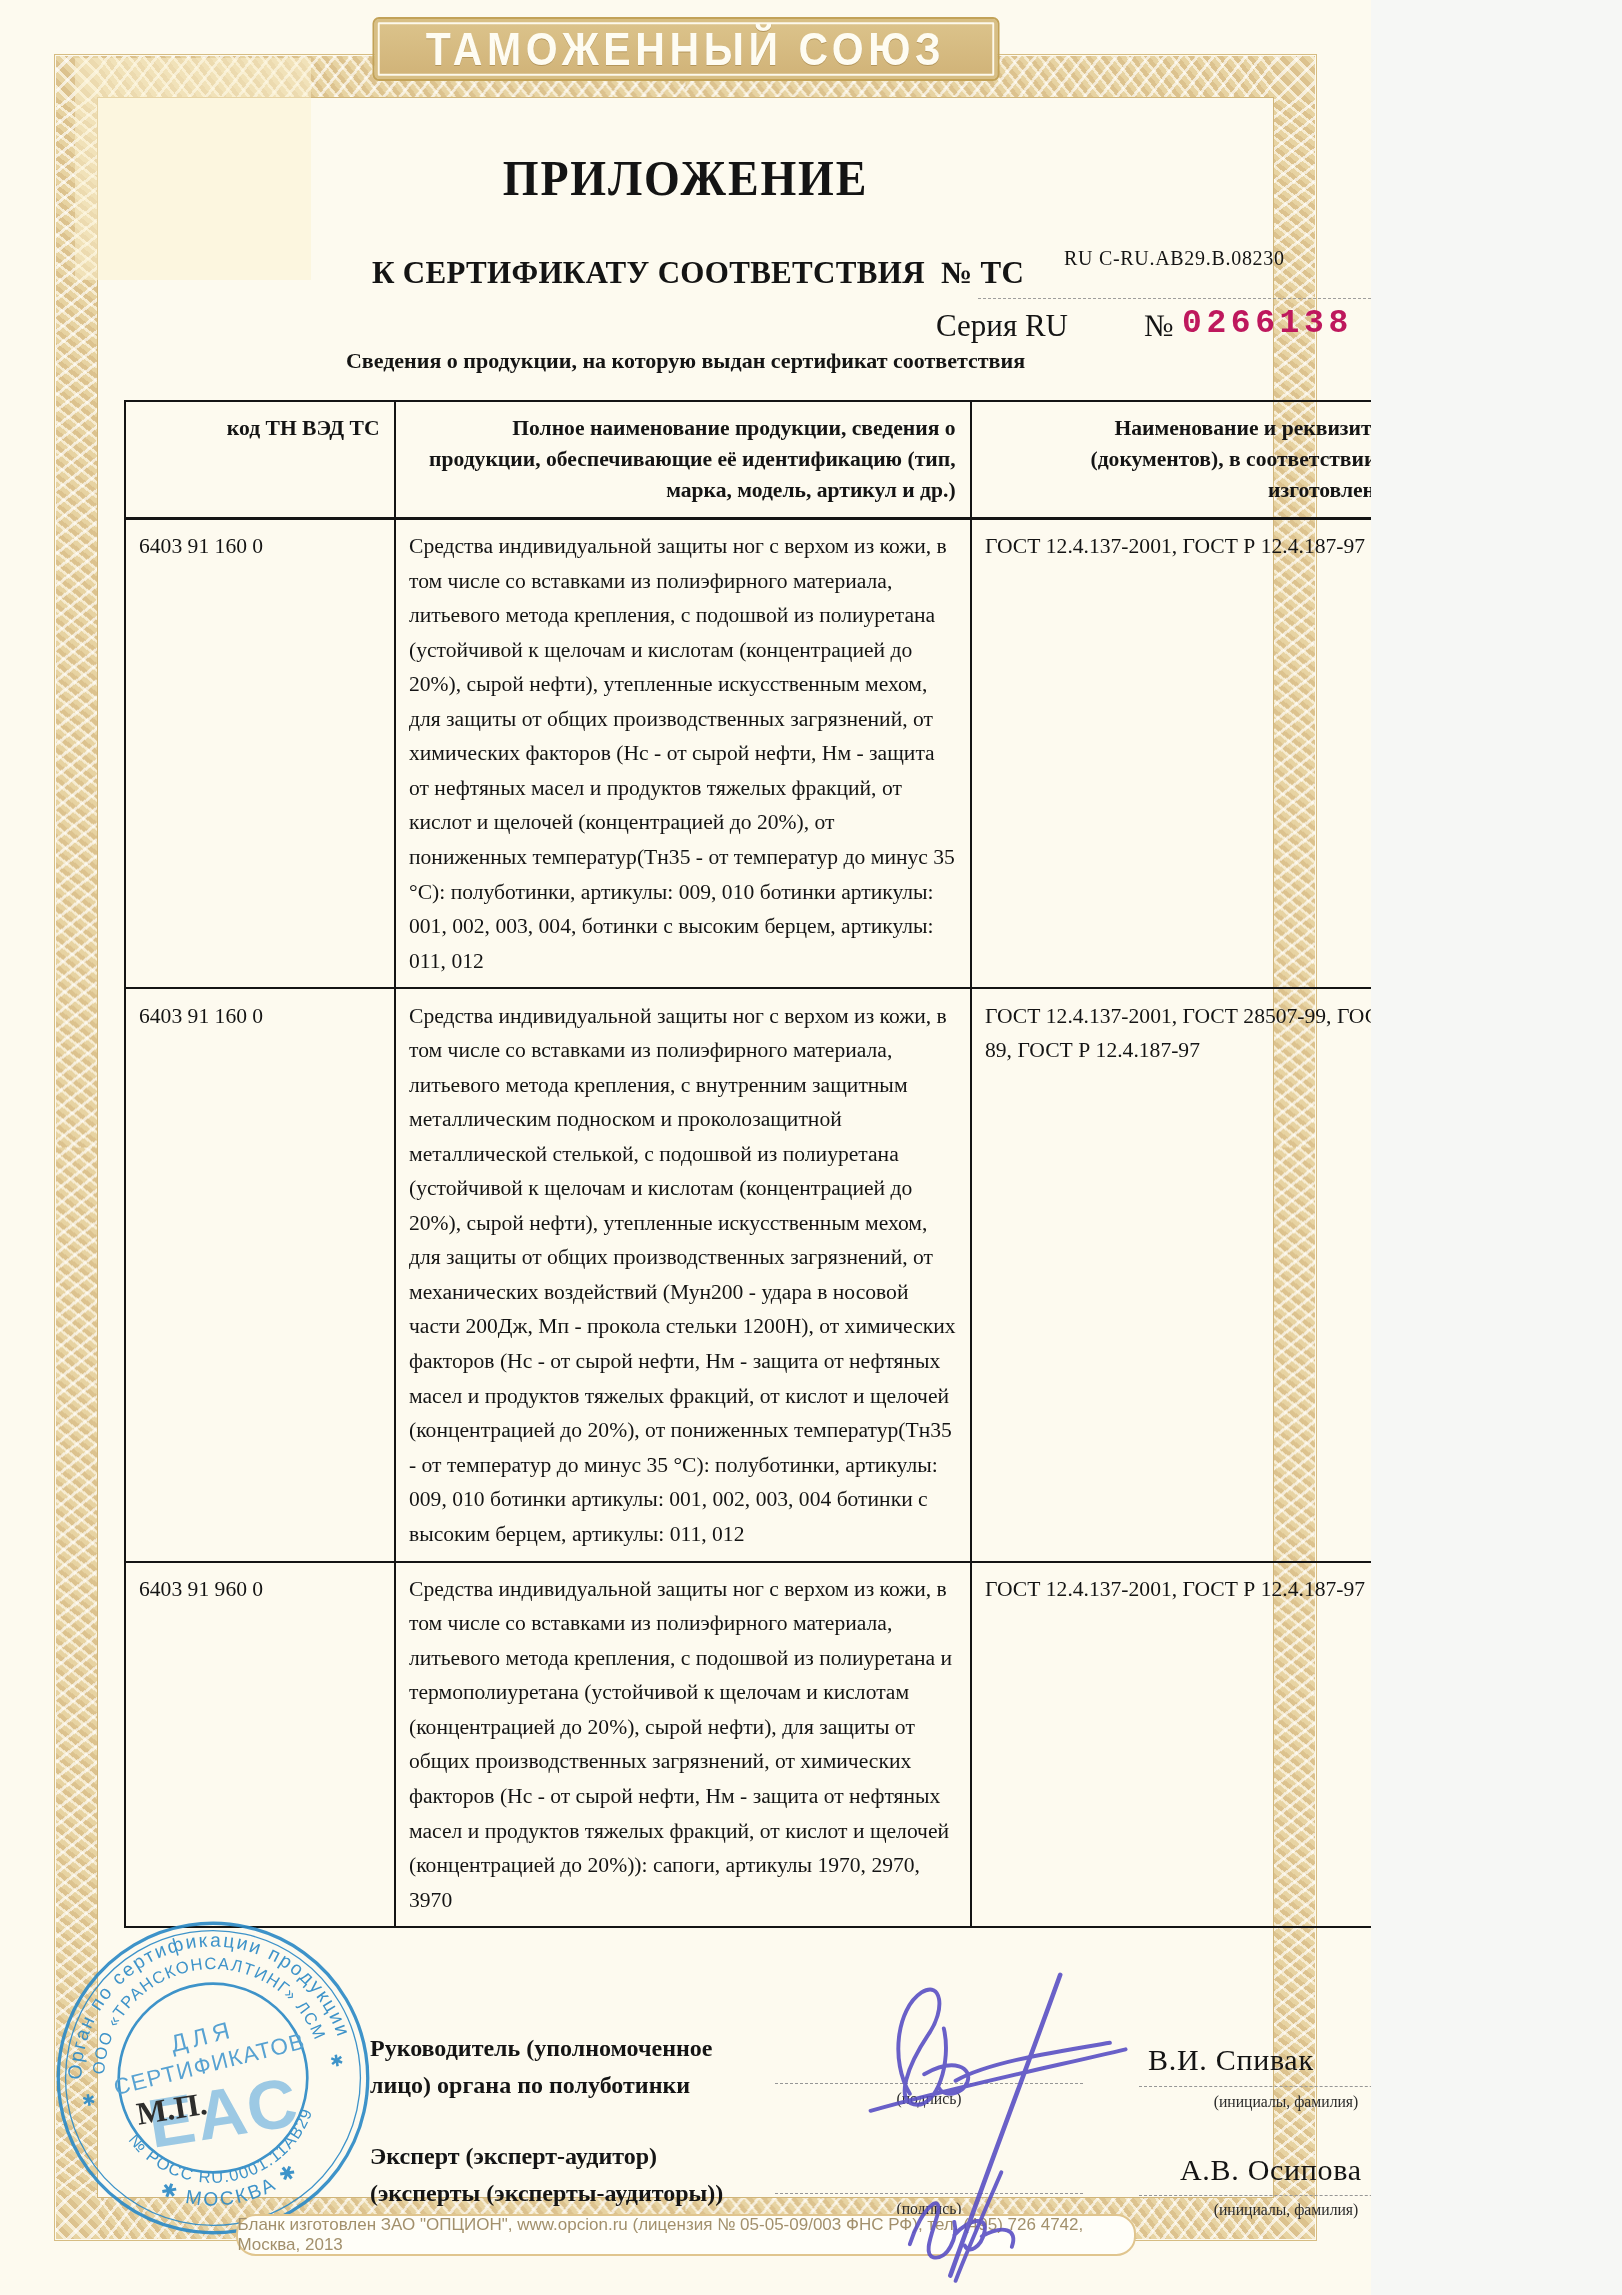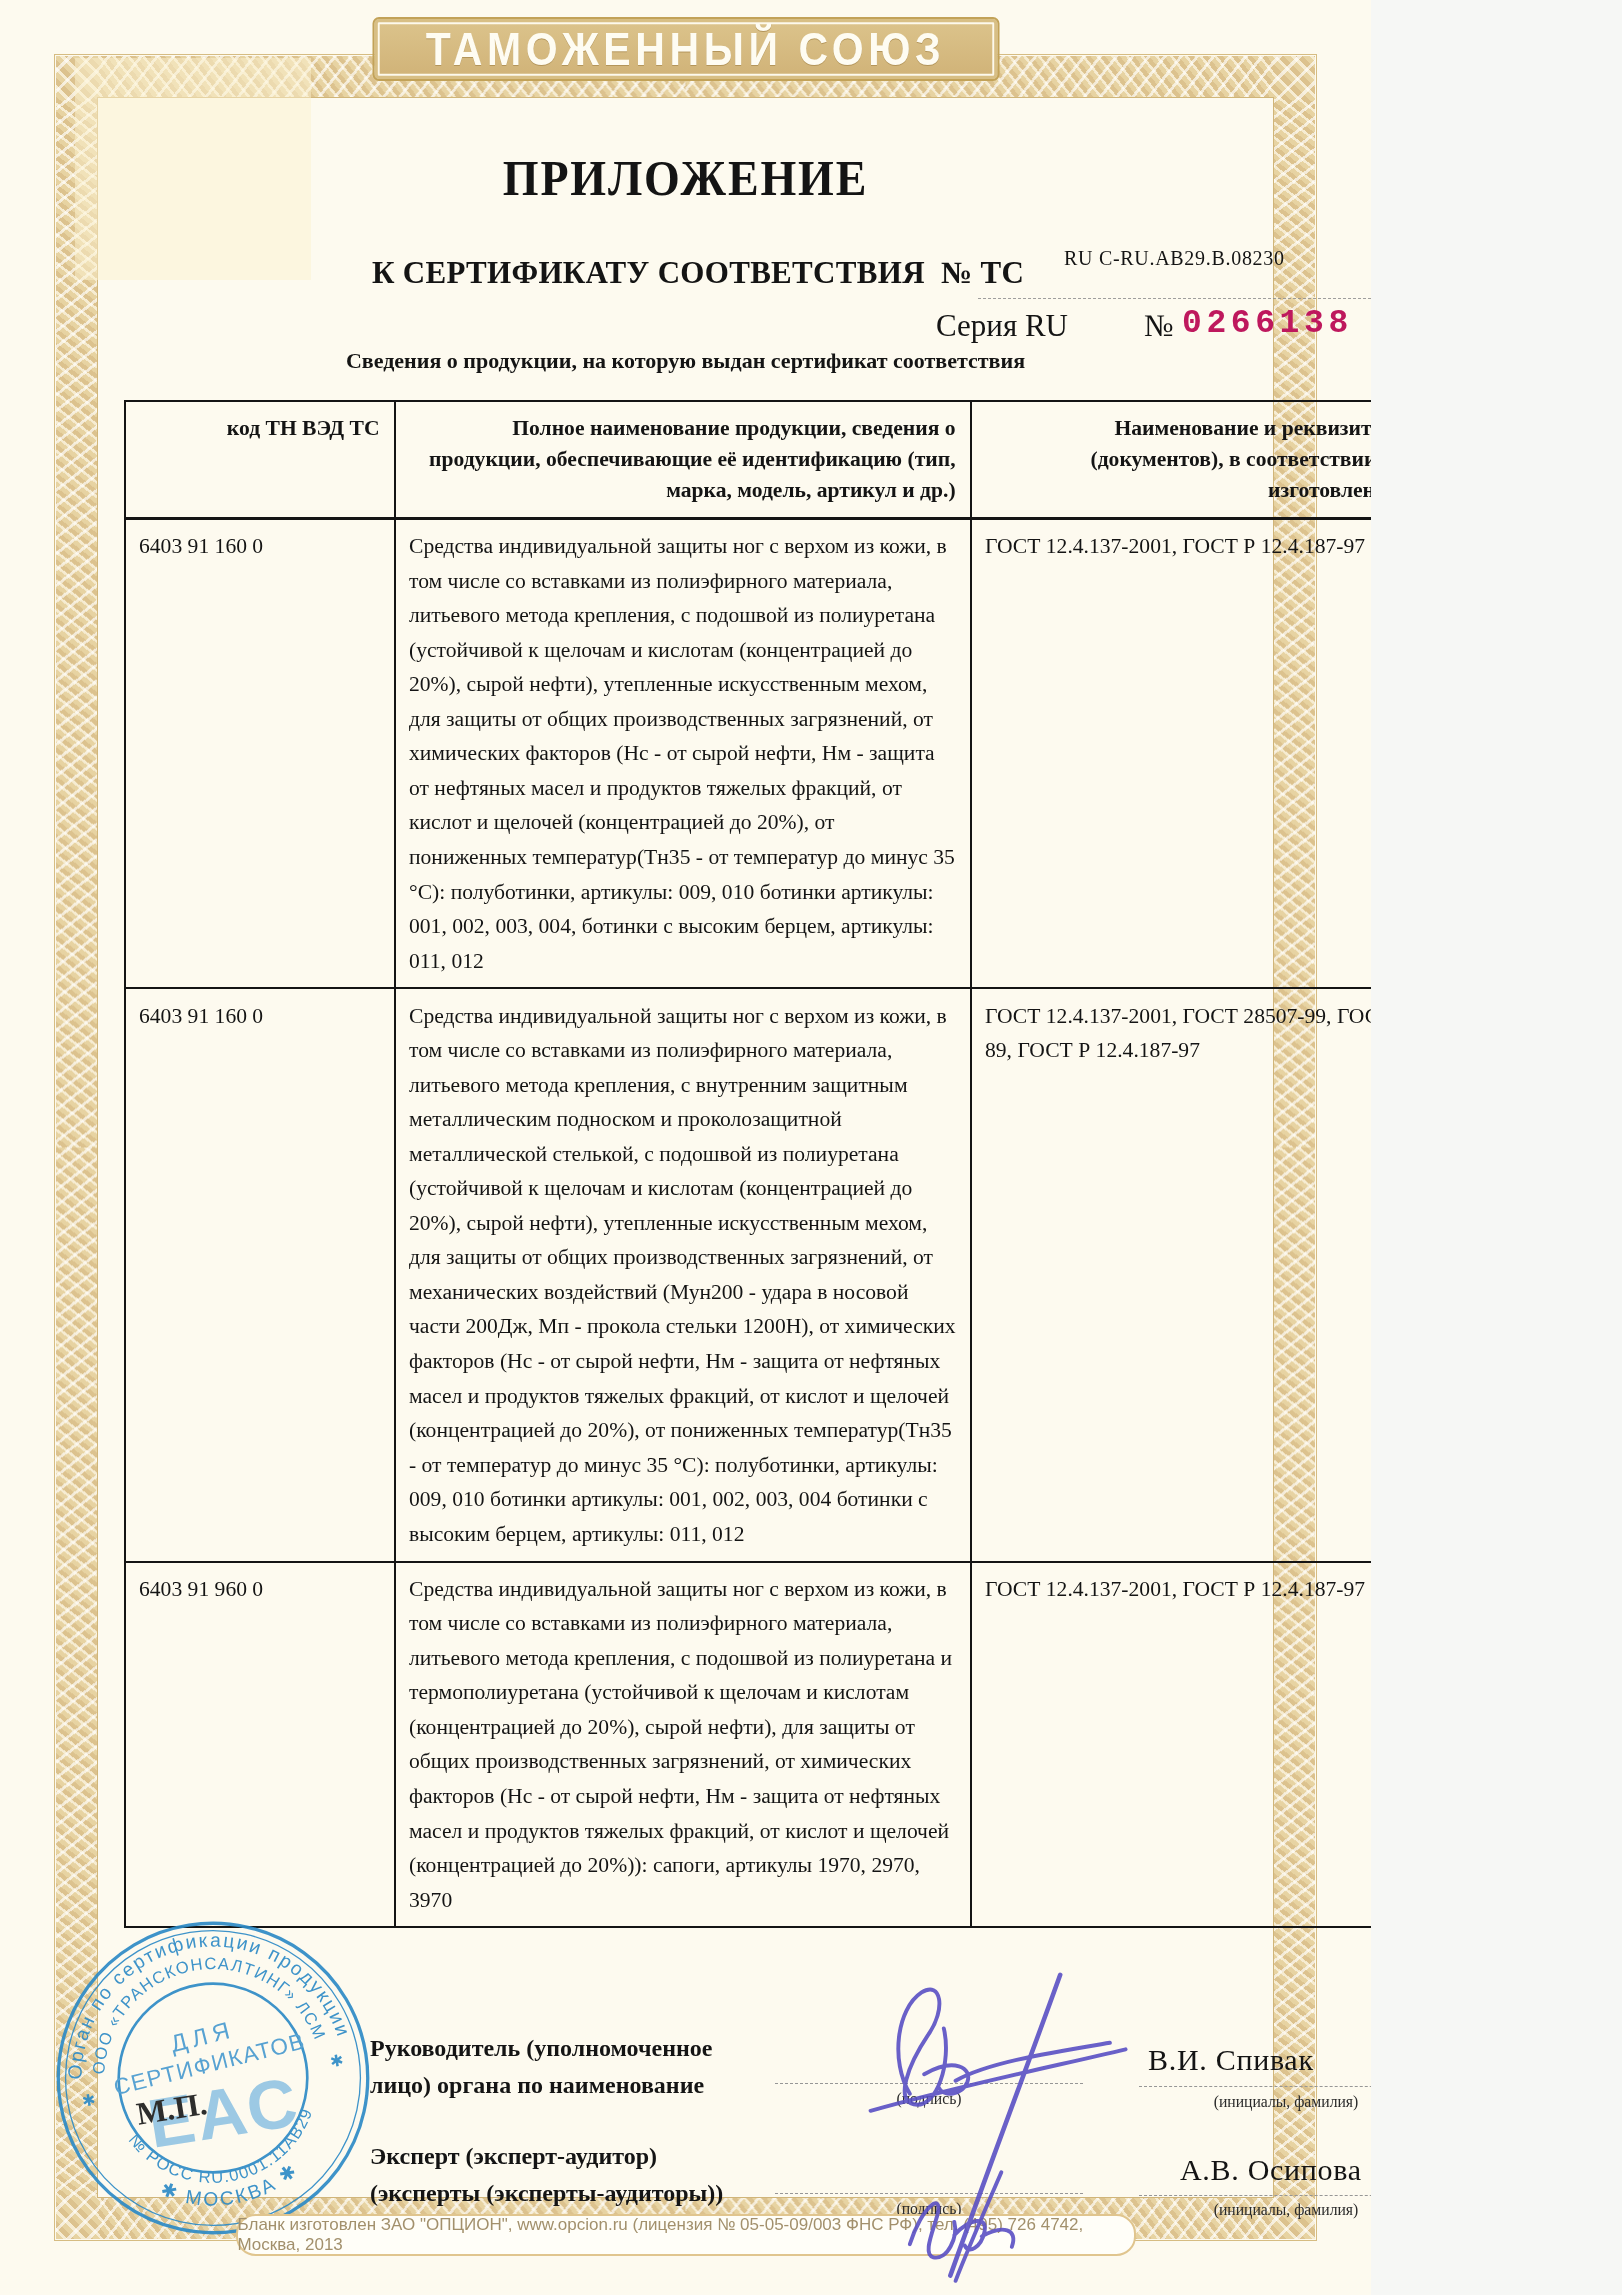--- a/index.html
+++ b/index.html
@@ -153,21 +153,21 @@
       <tr class="r3">
         <td class="code">6403 91 960 0</td>
         <td class="desc">Средства индивидуальной защиты ног с верхом из кожи, в том числе со вставками из полиэфирного материала, литьевого метода крепления, с подошвой из полиуретана и термополиуретана (устойчивой к щелочам и кислотам (концентрацией до 20%), сырой нефти), для защиты от общих производственных загрязнений, от химических факторов (Нс - от сырой нефти, Нм - защита от нефтяных масел и продуктов тяжелых фракций, от кислот и щелочей (концентрацией до 20%)): сапоги, артикулы 1970, 2970, 3970</td>
         <td class="docs">ГОСТ 12.4.137-2001, ГОСТ Р 12.4.187-97</td>
       </tr>
     </tbody>
   </table>
 
   <div class="role role-head">
     <div>Руководитель (уполномоченное</div>
-    <div>лицо) органа по наименование</div>
+    <div>лицо) органа по полуботинки</div>
   </div>
   <div class="role role-expert">
     <div>Эксперт (эксперт-аудитор)</div>
     <div>(эксперты (эксперты-аудиторы))</div>
   </div>
 
   <div class="sigline s1"></div>
   <div class="sigline s2"></div>
   <div class="sigline n1"></div>
   <div class="sigline n2"></div>

